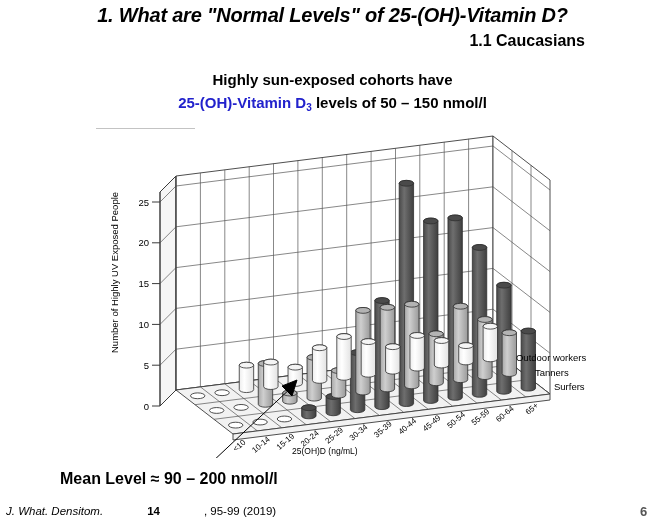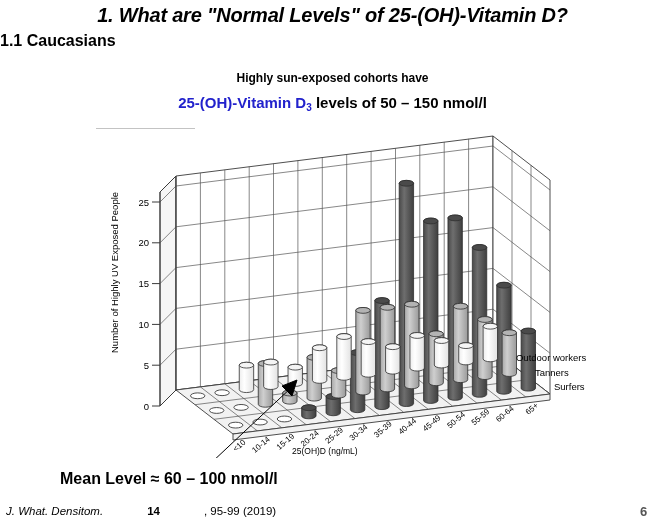--- a/index.html
+++ b/index.html
@@ -27,31 +27,31 @@
     font-weight: bold;
     font-style: italic;
     letter-spacing: -0.2px;
     white-space: nowrap;
   }
   #slide-subtitle {
     position: absolute;
     top: 32px;
     left: 0;
     width: 585px;
-    text-align: left;
+    text-align: right;
     font-size: 16px;
     font-weight: bold;
   }
   #lead-line1 {
     position: absolute;
     top: 71px;
     left: 0;
     width: 665px;
     text-align: center;
-    font-size: 12px;
+    font-size: 15px;
     font-weight: bold;
   }
   #lead-line2 {
     position: absolute;
     top: 94px;
     left: 0;
     width: 665px;
     text-align: center;
     font-size: 15px;
     font-weight: bold;
@@ -360,17 +360,17 @@
         <text x="419.98975" y="232.9889" class="series-label">Outdoor workers</text>
       </g>
 
     <g>
       <line class="arrow-shape" x1="115" y1="335" x2="197" y2="258" stroke-width="3"></line>
       <polygon class="arrow-shape" points="201,252 186,258 196,268"></polygon>
     </g>
   </svg>
 </div>
 
-<div id="mean-level">Mean Level ≈ 60 – 100 nmol/l</div>
+<div id="mean-level">Mean Level ≈ 90 – 200 nmol/l</div>
 
 <div id="citation"><span>J. What. Densitom.</span><b class="norm">14</b><span class="norm">, 95-99 (2019)</span></div>
 
 <div id="page-number">6</div>
 
 </body></html>

